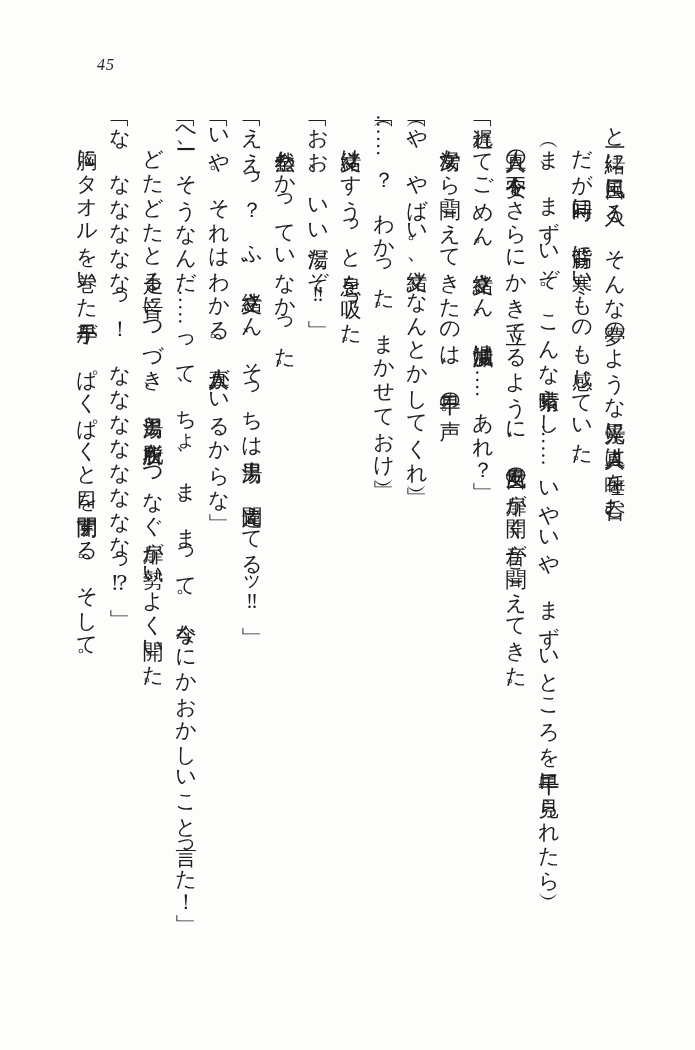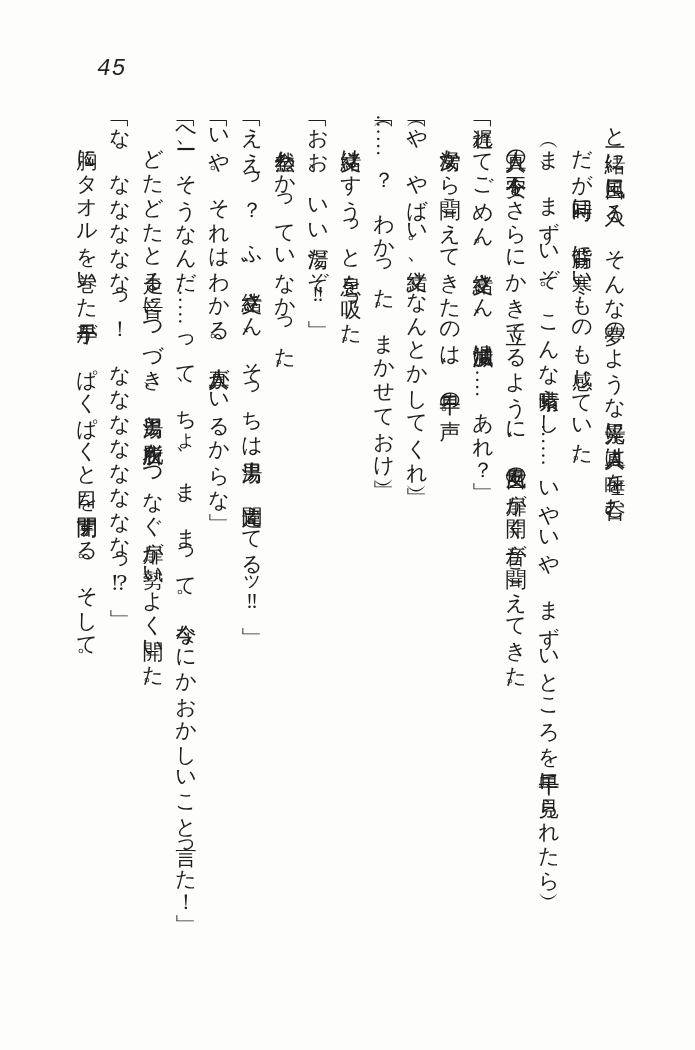--- a/index.html
+++ b/index.html
@@ -13,25 +13,24 @@
     height: 1050px;
     background: #fdfdfc;
     overflow: hidden;
     font-family: "Liberation Serif", "DejaVu Serif", serif;
     color: #1e1e1e;
   }
   .page-number {
     position: absolute;
     left: 97px;
     top: 56px;
-    font-size: 23px;
+    font-size: 16px;
     font-style: italic;
     letter-spacing: 1px;
     color: #242424;
-    font-family: Liberation Mono, monospace;
   }
   
   .text-block {
     position: absolute;
     top: 113px;
     right: 64px;
     height: 848px;
     writing-mode: vertical-rl;
     text-orientation: mixed;
     font-size: 21px;

